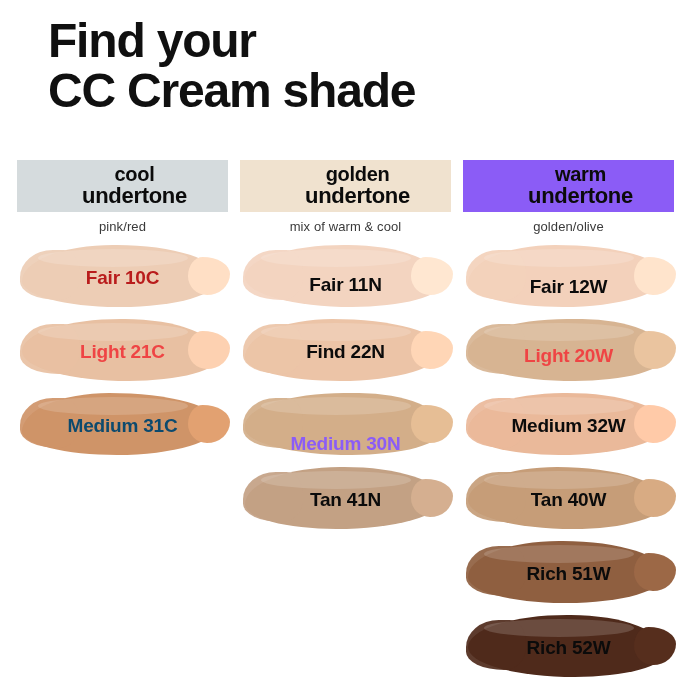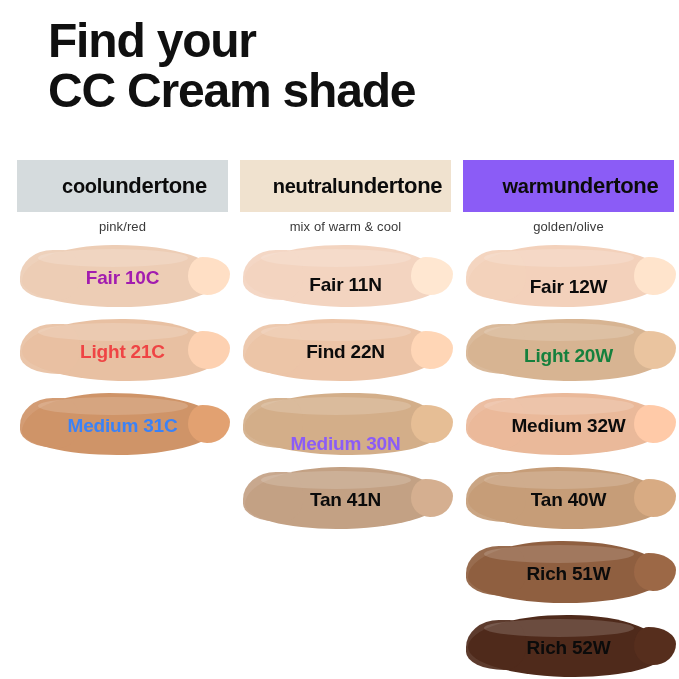--- a/index.html
+++ b/index.html
@@ -45,21 +45,21 @@
     align-items: center;
   }
   .column.cool    { margin-left: 12px; }
   .column.neutral { margin-left: 2px; }
   .column.warm    { margin-left: 2px; }
 
   .banner {
     width: 211px;
     height: 52px;
     display: flex;
-    flex-direction: row;
+    flex-direction: column;
     align-items: center;
     justify-content: center;
     font-weight: bold;
     font-size: 20px;
     line-height: 1.03;
     letter-spacing: -0.3px;
     color: #0b0b0b;
     padding-left: 24px;
   }
   .banner .ln2 { font-size: 22px; }
@@ -156,37 +156,37 @@
     <div class="column cool">
       <div class="banner" style="background: rgb(213, 219, 221);">
         <div>cool</div>
         <div class="ln2">undertone</div>
       </div>
       <div class="sub-label">pink/red</div>
       <div class="swatch-stack">
         <div class="swatch">
           <div class="blob" style="background: rgb(237, 205, 181); border-radius: 46% 52% 50% 48% / 58% 54% 46% 42%;"></div>
           <div class="sheen"></div>
-          <div class="shade-label" style="color: #a21caf;">Fair 10C</div>
+          <div class="shade-label" style="color: #b91c1c;">Fair 10C</div>
         </div>
         <div class="swatch">
           <div class="blob" style="background: rgb(232, 192, 162); border-radius: 50% 48% 46% 54% / 52% 60% 40% 48%;"></div>
           <div class="sheen"></div>
           <div class="shade-label" style="color: #ef4444;">Light 21C</div>
         </div>
         <div class="swatch">
           <div class="blob" style="background: rgb(207, 148, 104); border-radius: 44% 56% 52% 48% / 62% 50% 50% 38%;"></div>
           <div class="sheen"></div>
-          <div class="shade-label" style="color: #3b82f6;">Medium 31C</div>
+          <div class="shade-label" style="color: #0c4a6e;">Medium 31C</div>
         </div>
       </div>
     </div>
     <div class="column neutral">
       <div class="banner" style="background: rgb(240, 226, 207);">
-        <div>neutral</div>
+        <div>golden</div>
         <div class="ln2">undertone</div>
       </div>
       <div class="sub-label">mix of warm &amp; cool</div>
       <div class="swatch-stack">
         <div class="swatch">
           <div class="blob" style="background: rgb(243, 212, 192); border-radius: 50% 48% 46% 54% / 52% 60% 40% 48%;"></div>
           <div class="sheen"></div>
           <div class="shade-label" style="color: rgb(11, 11, 11); margin-top: 14px;">Fair 11N</div>
         </div>
         <div class="swatch">
@@ -214,21 +214,21 @@
       <div class="sub-label">golden/olive</div>
       <div class="swatch-stack">
         <div class="swatch">
           <div class="blob" style="background: rgb(243, 209, 187); border-radius: 44% 56% 52% 48% / 62% 50% 50% 38%;"></div>
           <div class="sheen"></div>
           <div class="shade-label" style="color: rgb(11, 11, 11); margin-top: 18px;">Fair 12W</div>
         </div>
         <div class="swatch">
           <div class="blob" style="background: rgb(215, 180, 146); border-radius: 52% 44% 48% 56% / 55% 58% 42% 45%;"></div>
           <div class="sheen"></div>
-          <div class="shade-label" style="color: #15803d; margin-top: 8px;">Light 20W</div>
+          <div class="shade-label" style="color: #ef4444; margin-top: 8px;">Light 20W</div>
         </div>
         <div class="swatch">
           <div class="blob" style="background: rgb(234, 185, 154); border-radius: 48% 50% 54% 46% / 60% 52% 48% 40%;"></div>
           <div class="sheen"></div>
           <div class="shade-label" style="color: rgb(11, 11, 11);">Medium 32W</div>
         </div>
         <div class="swatch">
           <div class="blob" style="background: rgb(198, 157, 120); border-radius: 45% 55% 47% 53% / 54% 56% 44% 46%;"></div>
           <div class="sheen"></div>
           <div class="shade-label" style="color: rgb(11, 11, 11);">Tan 40W</div>

